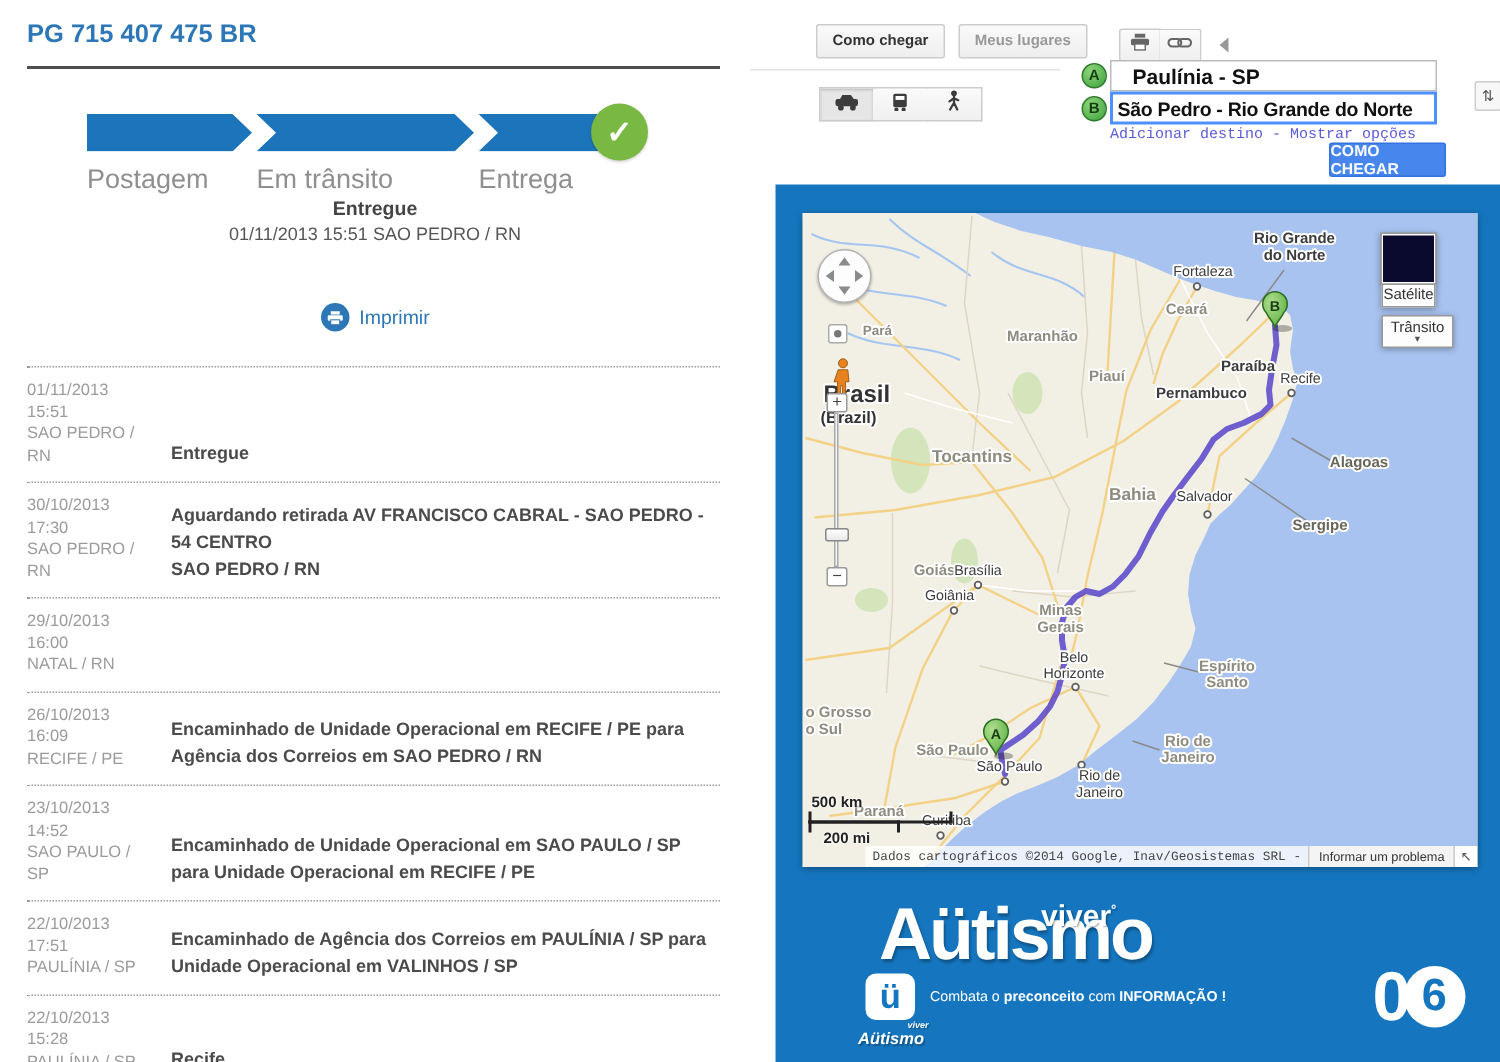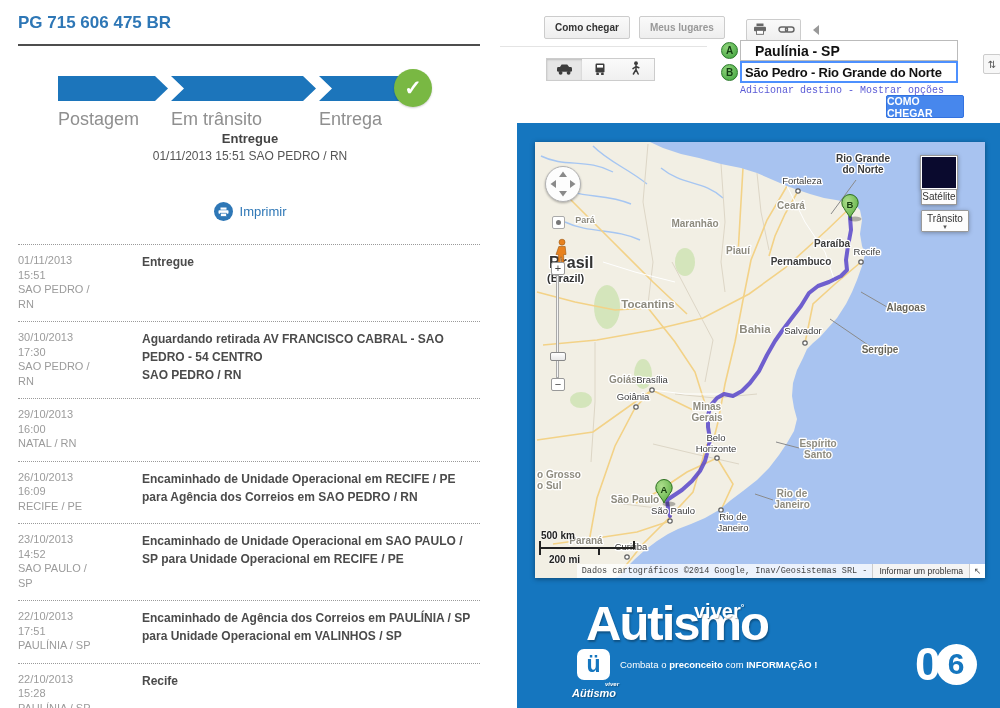--- a/index.html
+++ b/index.html
@@ -14,21 +14,21 @@
   .seg3{left:261px;width:100px;clip-path:polygon(0 0,100% 0,100% 100%,0 100%,13px 50%);}
   .check{position:absolute;left:336px;top:-7px;width:38px;height:38px;border-radius:50%;background:var(--success_green);color:#fff;display:flex;align-items:center;justify-content:center;font-size:21px;font-weight:bold;box-shadow:0 1px 2px rgba(0,0,0,.2);}
   .plabel{position:absolute;top:33px;font-size:18px;color:#8f8f8f;text-align:left;}
   .pl1{left:0;width:110px;}.pl2{left:113px;width:145px;}.pl3{left:261px;width:100px;}
   .status{position:absolute;left:0;top:131px;width:500px;text-align:center;}
   .status-title{font-size:13px;font-weight:bold;color:#444;}
   .status-detail{font-size:12px;color:#555;margin-top:3px;}
   .print-link{position:absolute;left:0;top:202px;width:500px;display:flex;justify-content:center;align-items:center;gap:7px;color:var(--correios_blue);font-size:13px;cursor:pointer;}
   .print-circle{width:19px;height:19px;border-radius:50%;background:var(--correios_blue);display:flex;align-items:center;justify-content:center;}
   .events{position:absolute;left:18px;top:244px;width:462px;}
-  .ev-row{display:flex;align-items:flex-start;border-top:1px dotted #9a9a9a;padding:8px 0 10px;gap:28px;}
+  .ev-row{display:flex;align-items:flex-end;border-top:1px dotted #9a9a9a;padding:8px 0 10px;}
   .ev-row:last-child{border-bottom:1px dotted #9a9a9a;}
   .ev-date{width:76px;flex:none;font-size:11px;color:#9b9b9b;line-height:1.32;white-space:pre-line;}
   .ev-desc{flex:1;font-size:12px;font-weight:bold;color:#4b4b4b;line-height:1.5;white-space:pre-line;padding-left:20px;}
   
   .rheader{position:absolute;left:500px;top:0;width:500px;height:123px;background:#fff;}
   .hdr-sep{position:absolute;left:0;top:46px;width:207px;border-bottom:1px solid #e4e4e4;}
   .tabs{position:absolute;left:44px;top:16px;display:flex;gap:9px;}
   .tab{height:23px;padding:0 10px;display:flex;align-items:center;background:linear-gradient(#fafafa,#eee);border:1px solid #ccc;border-radius:2px;font-size:10px;font-weight:bold;color:#999;cursor:pointer;box-sizing:border-box;}
   .tab.active{color:#333;}
   .tool{position:absolute;top:19px;width:28px;height:22px;background:linear-gradient(#fafafa,#efefef);border:1px solid #ccc;display:flex;align-items:center;justify-content:center;box-sizing:border-box;cursor:pointer;}
@@ -95,21 +95,21 @@
   .pagenum{position:absolute;left:398px;top:518px;display:flex;align-items:center;}
   .pn-zero{font-size:46px;font-weight:bold;color:#fff;line-height:1;}
   .pn-circle{width:41px;height:41px;border-radius:50%;background:#fff;color:var(--panel_blue);font-size:30px;font-weight:bold;display:flex;align-items:center;justify-content:center;margin-left:-5px;}
 </style>
 </head>
 <body>
 
 <div class="stage">
 
   <section class="left">
-    <h1 class="code">PG 715 606 475 BR</h1>
+    <h1 class="code">PG 715 407 475 BR</h1>
     <div class="progress">
       <div class="seg seg1"></div>
       <div class="seg seg2"></div>
       <div class="seg seg3"></div>
       <div class="check">
           <span>✓</span>
         </div>
       <div class="plabel pl1">Postagem</div>
       <div class="plabel pl2">Em trânsito</div>
       <div class="plabel pl3">Entrega</div>

